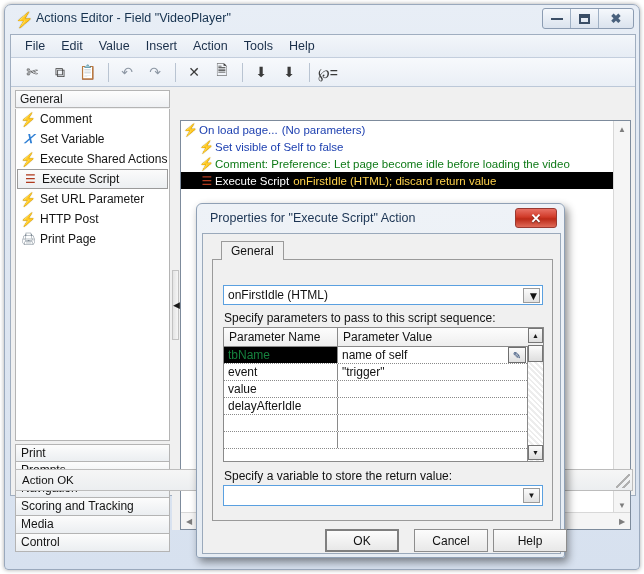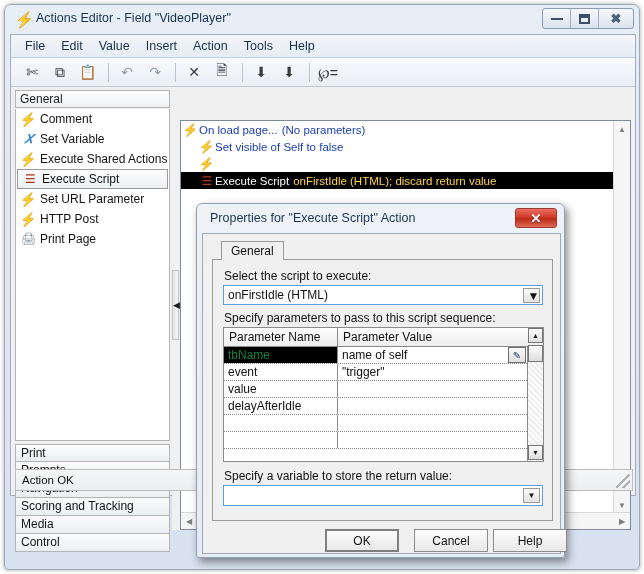--- a/index.html
+++ b/index.html
@@ -540,20 +540,21 @@
           <span class="act-t2 act-blue" style="padding-left:4px">(No parameters)</span>
         </div>
 
         <div class="act-row lvl1">
           <span class="act-ico ico-bolt">⚡</span>
           <span class="act-t1 act-blue">Set visible of Self to false</span>
         </div>
 
         <div class="act-row lvl1">
           <span class="act-ico ico-bolt">⚡</span>
+          <span class="act-t1 act-green">Comment: Preference: Let page become idle before loading the video</span>
         </div>
 
         <div class="act-row lvl1 act-sel">
           <span class="act-ico ico-script">☰</span>
           <span class="act-t1">Execute Script</span>
           <span class="act-t2" style="padding-left:4px">onFirstIdle (HTML); discard return value</span>
         </div>
 
       </div>
 
@@ -577,21 +578,20 @@
       <div id="dlg-title">Properties for "Execute Script" Action</div>
       <div id="dlg-close">✕</div>
 
       <div id="dlg-body">
 
         <div id="tab-strip"></div>
         <div id="tab-general">General</div>
 
         <div id="tab-pane">
 
-          <div class="lbl" id="lbl-script">Select the script to execute:</div>
           <div id="combo-script">
             <span>onFirstIdle (HTML)</span>
             <span class="combo-arrow">▼</span>
           </div>
 
           <div class="lbl" id="lbl-params">Specify parameters to pass to this script sequence:</div>
 
           <div id="param-grid">
             <div id="pg-head">
               <div class="pg-h pg-h-name">Parameter Name</div>

